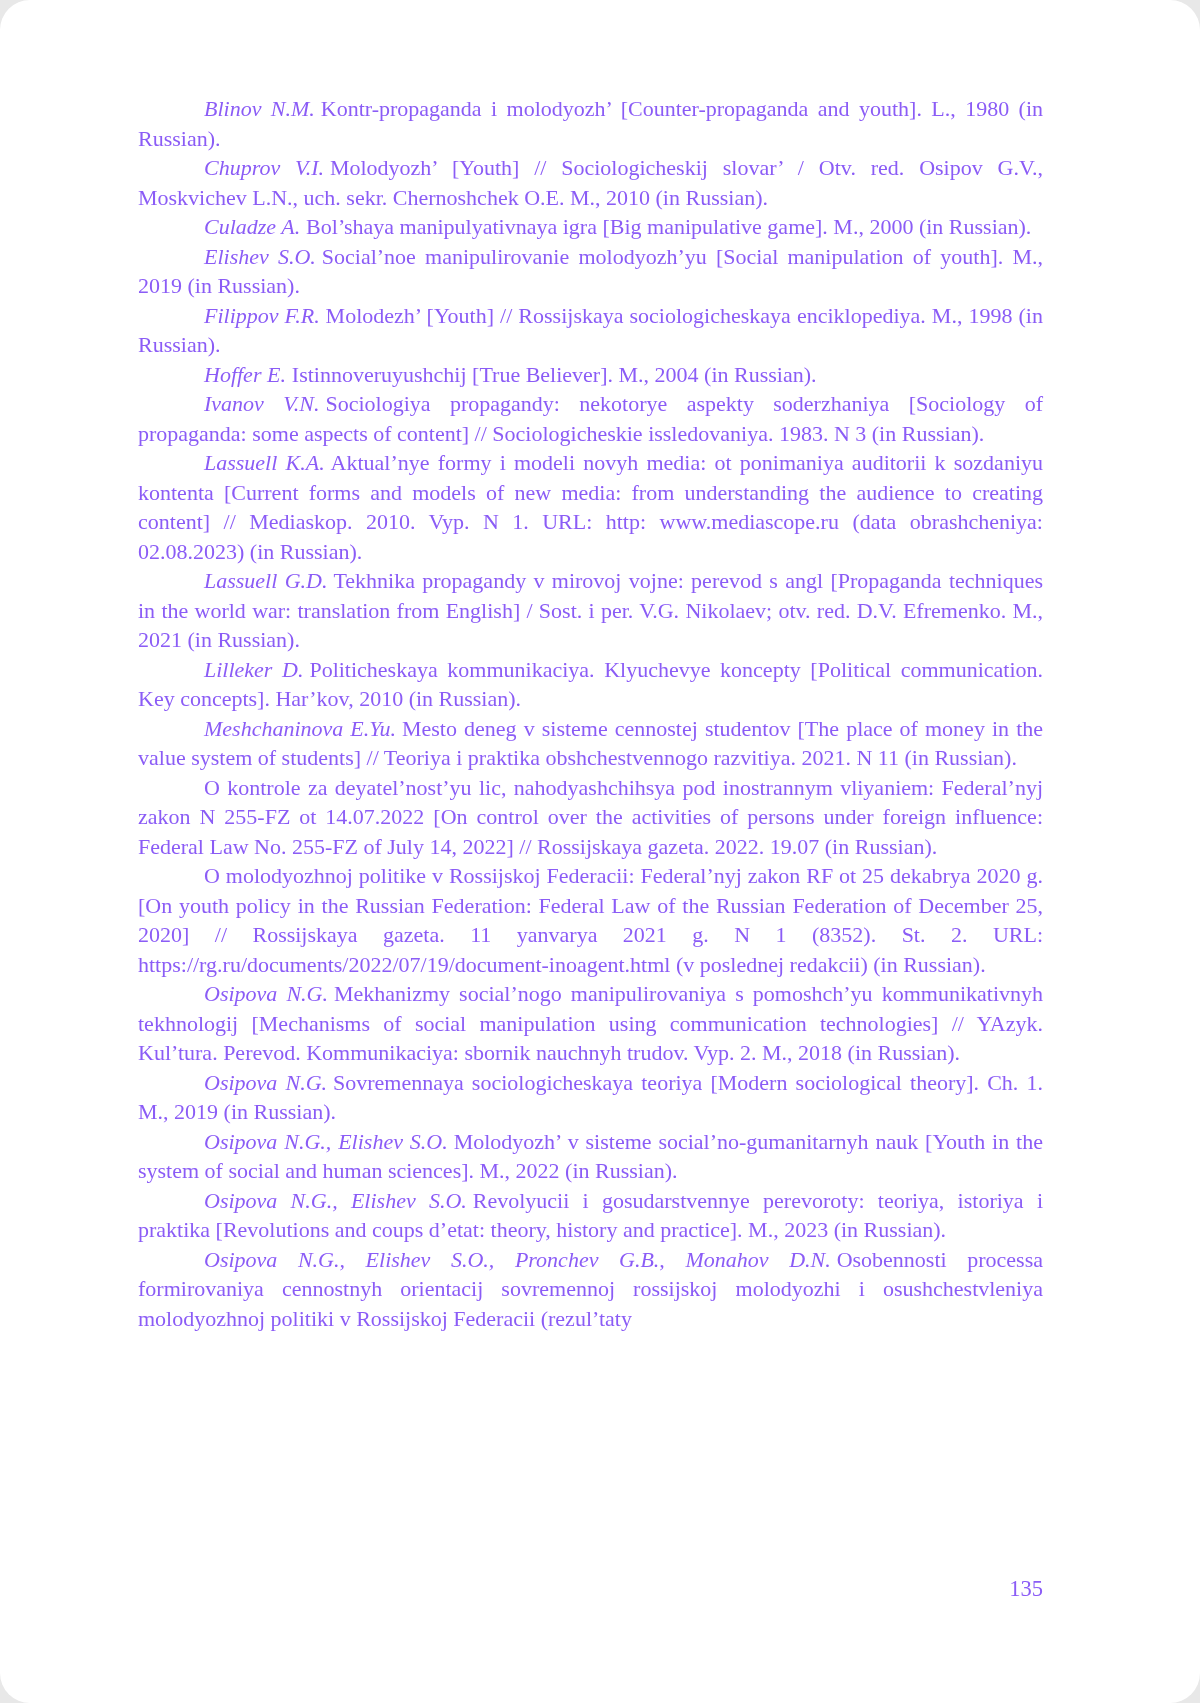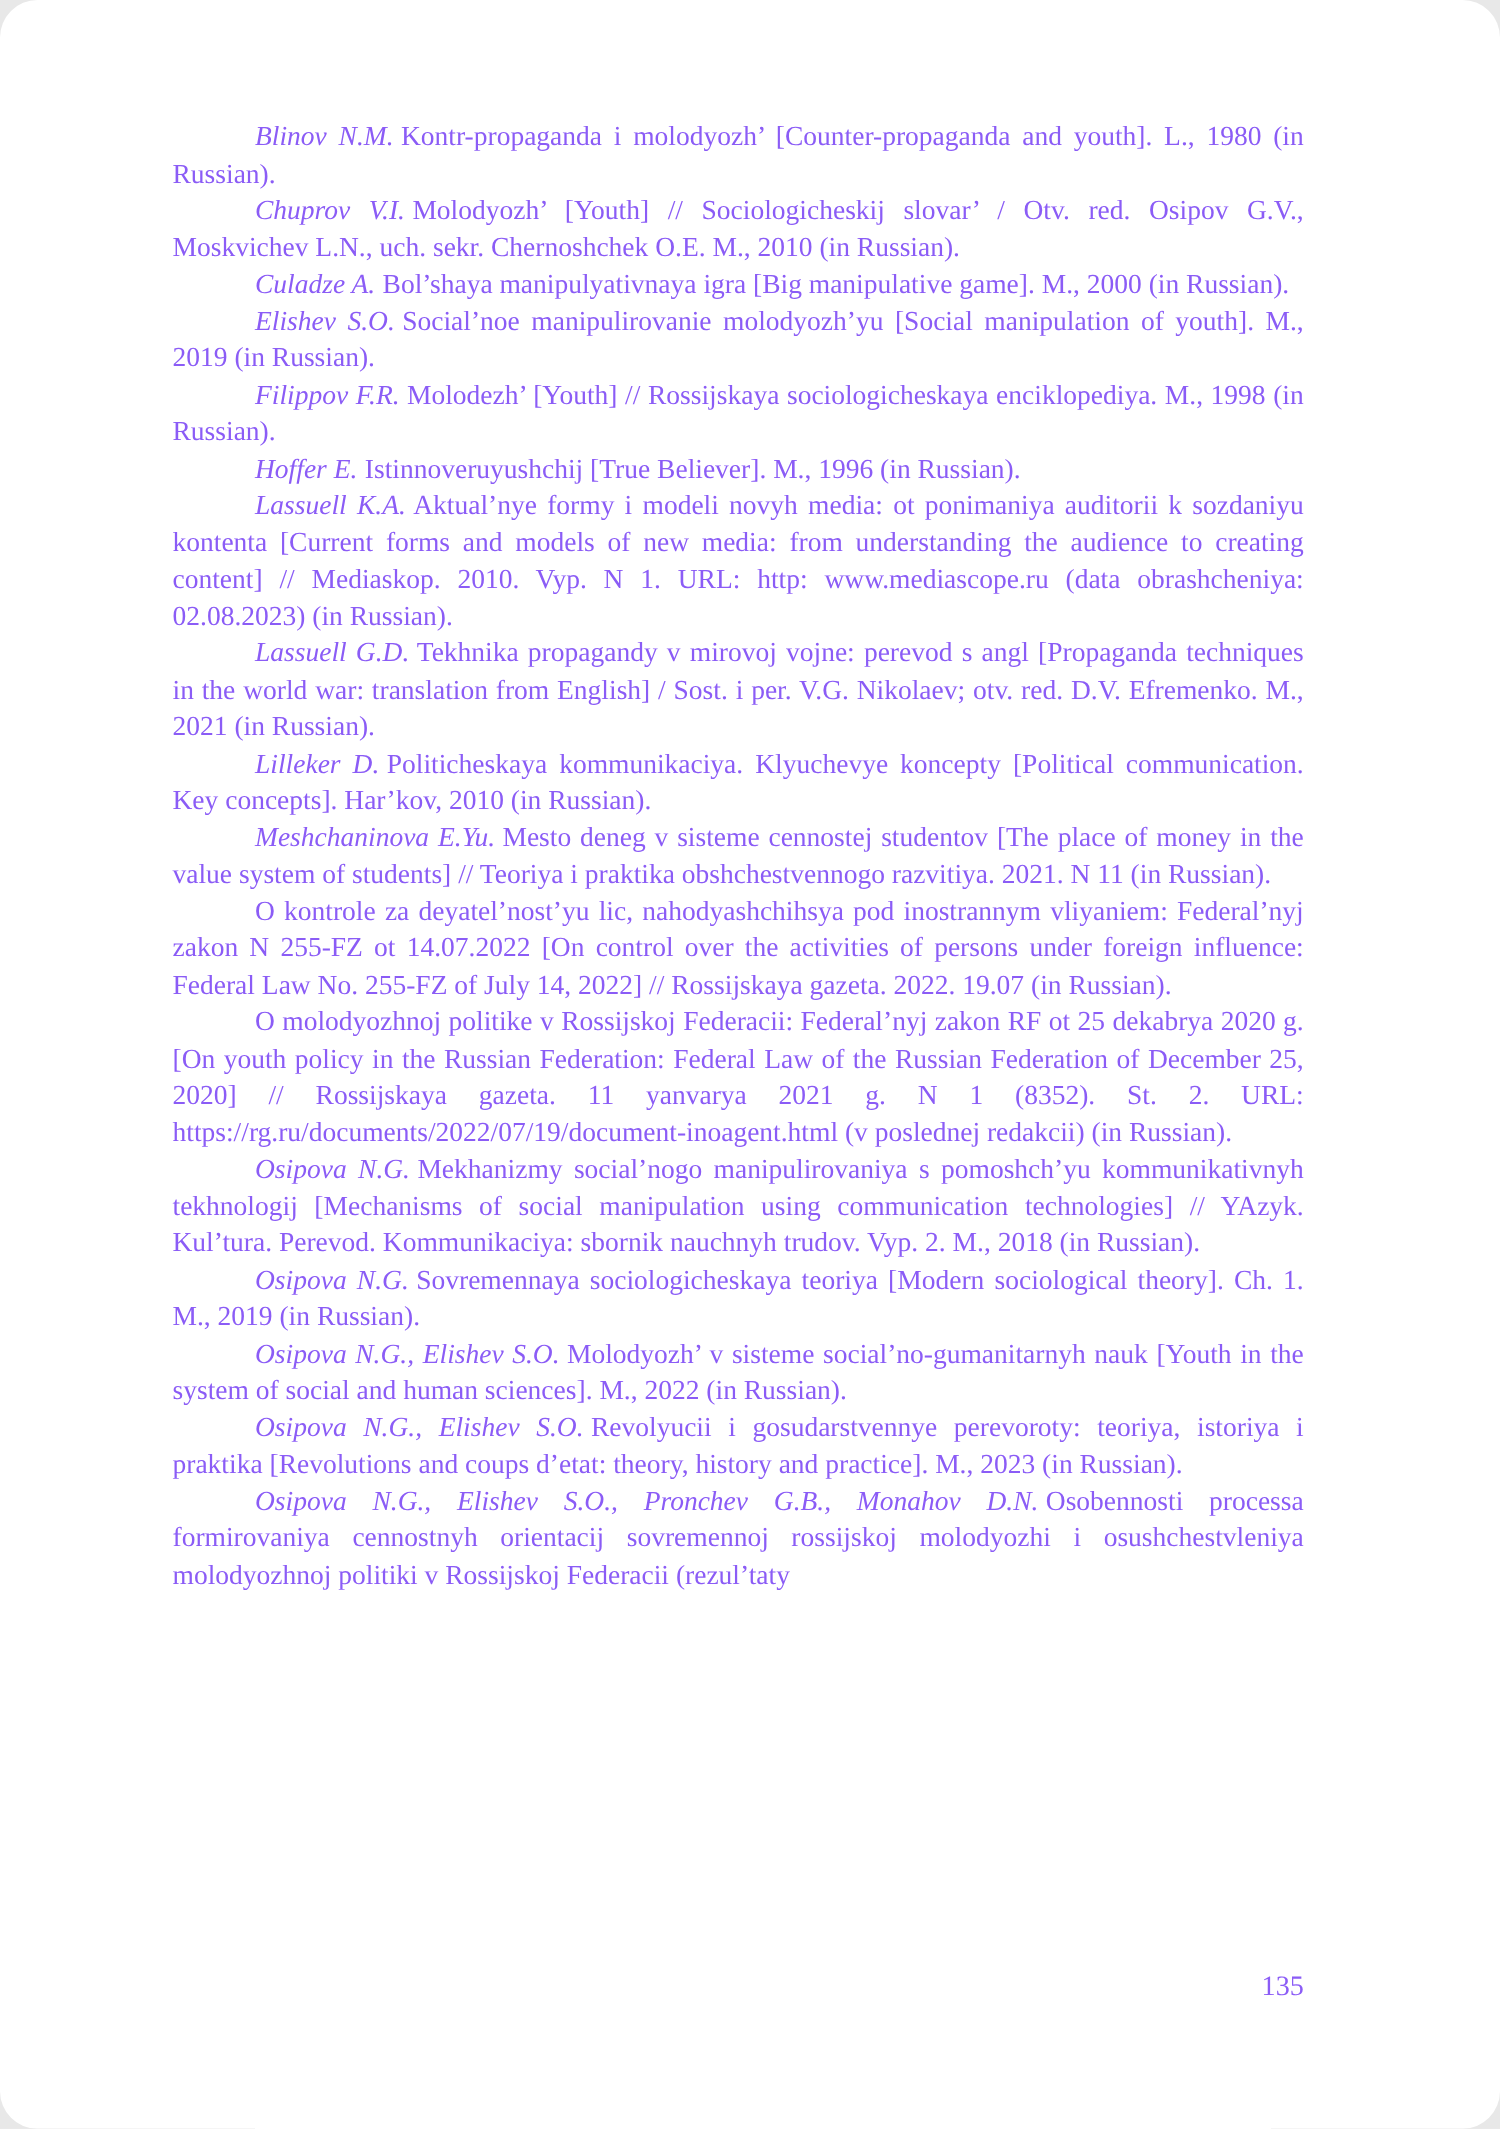--- a/index.html
+++ b/index.html
@@ -59,22 +59,23 @@
     <p class="ref"><span class="au">Blinov N.M.</span><span>Kontr-propaganda i molodyozh’ [Counter-propaganda and youth]. L., 1980 (in Russian).</span></p>
 
     <p class="ref"><span class="au">Chuprov V.I.</span><span>Molodyozh’ [Youth] // Sociologicheskij slovar’ / Otv. red. Osipov G.V., Moskvichev L.N., uch. sekr. Chernoshchek O.E. M., 2010 (in Russian).</span></p>
 
     <p class="ref"><span class="au">Culadze A.</span><span>Bol’shaya manipulyativnaya igra [Big manipulative game]. M., 2000 (in Russian).</span></p>
 
     <p class="ref"><span class="au">Elishev S.O.</span><span>Social’noe manipulirovanie molodyozh’yu [Social manipulation of youth]. M., 2019 (in Russian).</span></p>
 
     <p class="ref"><span class="au">Filippov F.R.</span><span>Molodezh’ [Youth] // Rossijskaya sociologicheskaya enciklopediya. M., 1998 (in Russian).</span></p>
 
-    <p class="ref"><span class="au">Hoffer E.</span><span>Istinnoveruyushchij [True Believer]. M., 1996 (in Russian).</span></p>
+    <p class="ref"><span class="au">Hoffer E.</span><span>Istinnoveruyushchij [True Believer]. M., 2004 (in Russian).</span></p>
 
+    <p class="ref"><span class="au">Ivanov V.N.</span><span>Sociologiya propagandy: nekotorye aspekty soderzhaniya [Sociology of propaganda: some aspects of content] // Sociologicheskie issledovaniya. 1983. N 3 (in Russian).</span></p>
 
     <p class="ref"><span class="au">Lassuell K.A.</span><span>Aktual’nye formy i modeli novyh media: ot ponimaniya auditorii k sozdaniyu kontenta [Current forms and models of new media: from understanding the audience to creating content] // Mediaskop. 2010. Vyp. N 1. URL: http: www.mediascope.ru (data obrashcheniya: 02.08.2023) (in Russian).</span></p>
 
     <p class="ref"><span class="au">Lassuell G.D.</span><span>Tekhnika propagandy v mirovoj vojne: perevod s angl [Propaganda techniques in the world war: translation from English] / Sost. i per. V.G. Nikolaev; otv. red. D.V. Efremenko. M., 2021 (in Russian).</span></p>
 
     <p class="ref"><span class="au">Lilleker D.</span><span>Politicheskaya kommunikaciya. Klyuchevye koncepty [Political communication. Key concepts]. Har’kov, 2010 (in Russian).</span></p>
 
     <p class="ref"><span class="au">Meshchaninova E.Yu.</span><span>Mesto deneg v sisteme cennostej studentov [The place of money in the value system of students] // Teoriya i praktika obshchestvennogo razvitiya. 2021. N 11 (in Russian).</span></p>
 
     <p class="ref"><span>O kontrole za deyatel’nost’yu lic, nahodyashchihsya pod inostrannym vliyaniem: Federal’nyj zakon N 255-FZ ot 14.07.2022 [On control over the activities of persons under foreign influence: Federal Law No. 255-FZ of July 14, 2022] // Rossijskaya gazeta. 2022. 19.07 (in Russian).</span></p>

